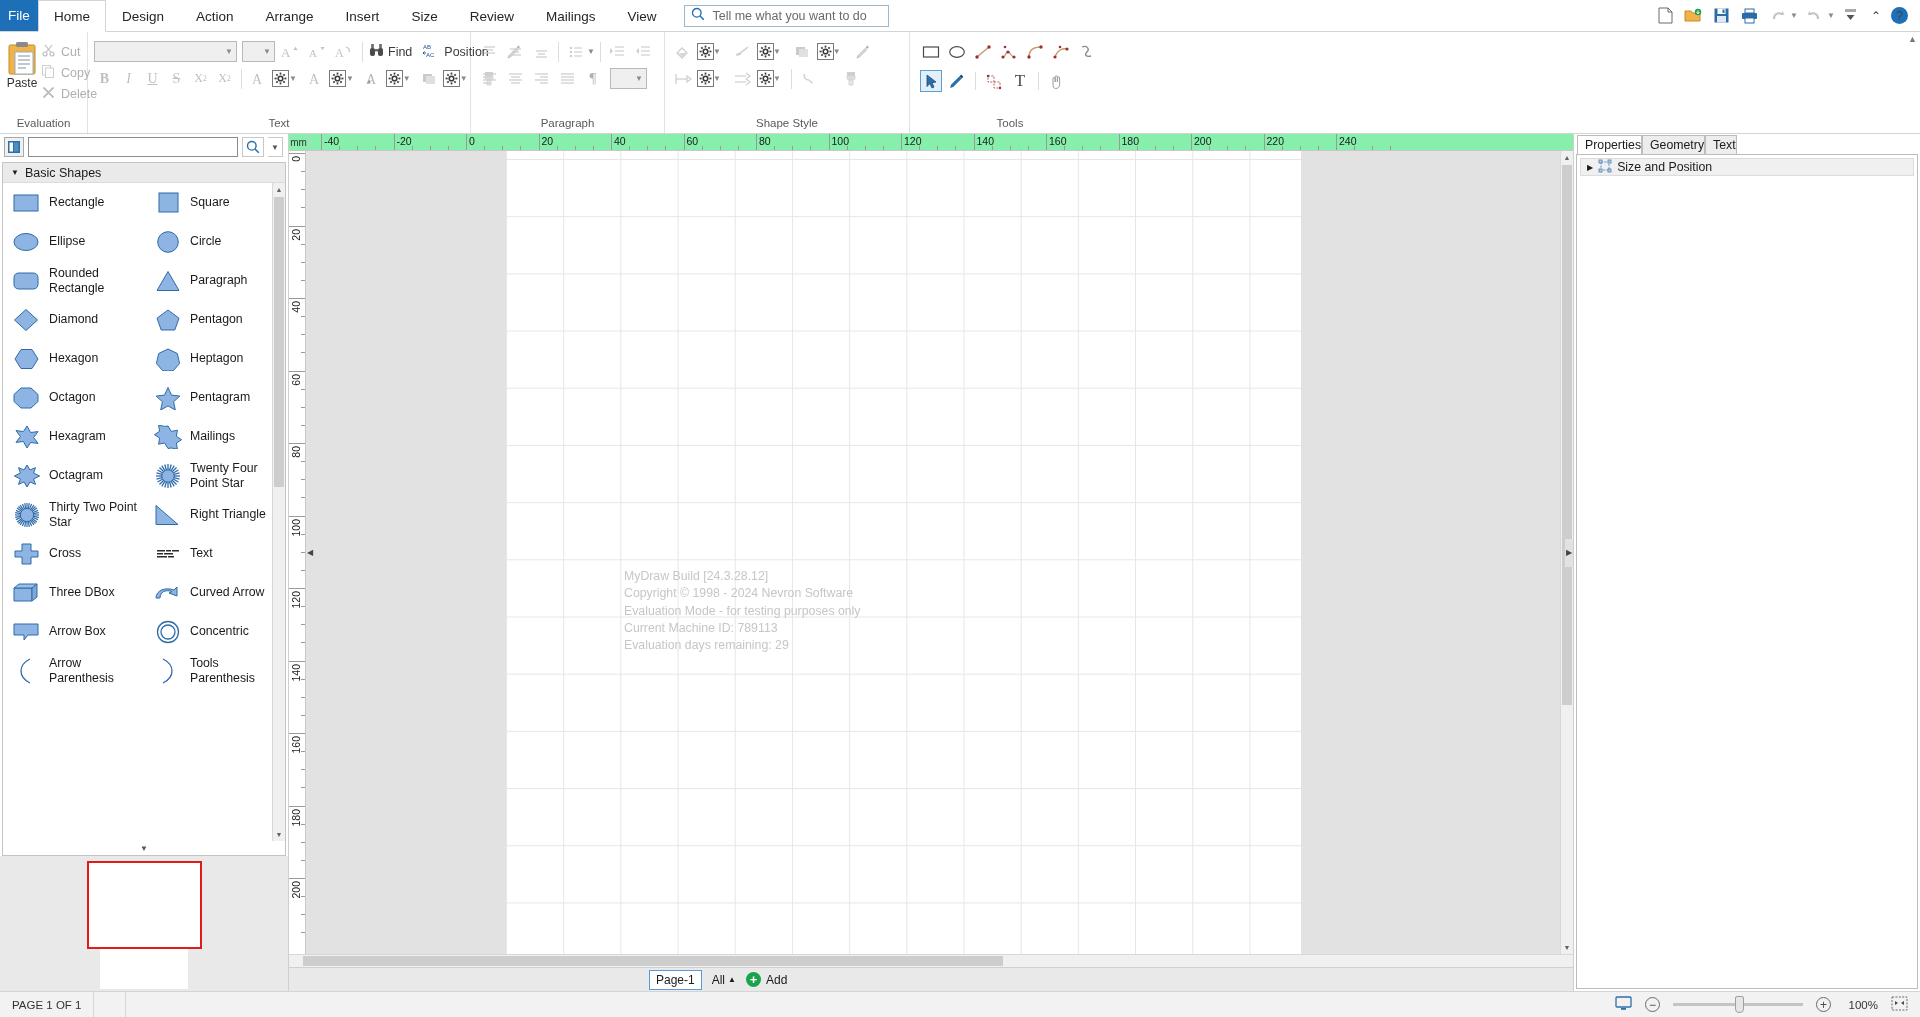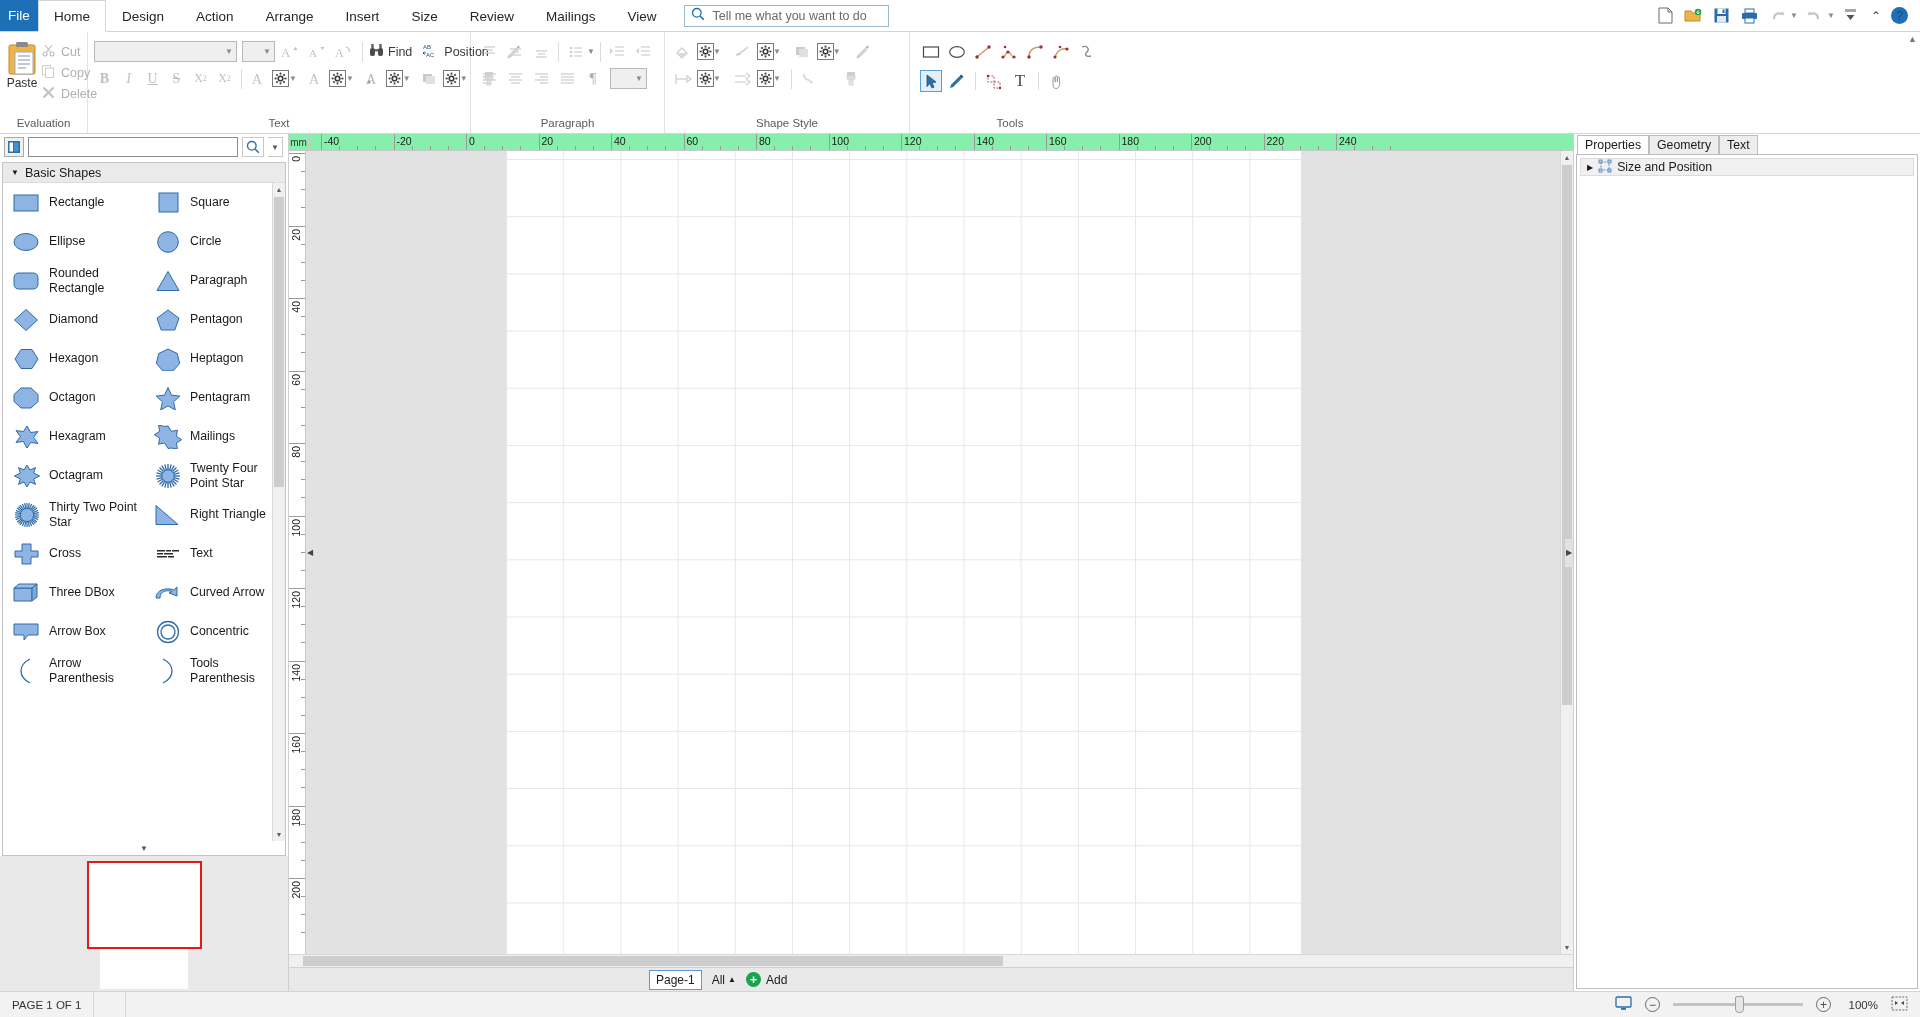--- a/index.html
+++ b/index.html
@@ -141,21 +141,21 @@
 
   .pagebar { height: 24px; background: #e9e9e9; display: flex; align-items: center; padding-left: 360px; gap: 10px; border-top: 1px solid #d0d0d0; }
   .page-tab { border: 1px solid #5a9bd5; background: #fff; font-size: 12px; padding: 2px 6px; cursor: pointer; }
   .all-tab { font-size: 12px; display: flex; align-items: center; gap: 3px; cursor: pointer; color: #1a1a1a; }
   .add-tab { font-size: 12px; display: flex; align-items: center; gap: 5px; cursor: pointer; color: #1a1a1a; }
   .plus-circle { width: 15px; height: 15px; border-radius: 50%; background: #19a34a; color: #fff; display: flex; align-items: center; justify-content: center; font-size: 13px; line-height: 1; font-weight: bold; }
 
   
   .right-panel { width: 347px; background: #fff; border-left: 1px solid #cfcfcf; display: flex; flex-direction: column; }
   .rp-tabs { height: 20px; display: flex; align-items: flex-end; padding-left: 3px; background: #fff; }
-  .rp-tab { font-size: 12.3px; padding: 2px 7px 2px 7px; border: 1px solid #bdbdbd; border-bottom: none; background: #ededed; cursor: pointer; color: #1a1a1a; }
+  .rp-tab { font-size: 12.3px; padding: 2px 0 2px 7px; border: 1px solid #bdbdbd; border-bottom: none; background: #ededed; cursor: pointer; color: #1a1a1a; }
   .rp-tab.active { background: #fff; }
   .rp-body { flex: 1; border: 1px solid #bdbdbd; margin: 0 2px 2px 2px; padding: 3px; }
   .prop-row { height: 18px; background: #f0f0f0; border: 1px solid #dcdcdc; display: flex; align-items: center; gap: 5px; padding-left: 6px; font-size: 12.3px; color: #1a1a1a; cursor: pointer; }
 
   
   .statusbar { height: 26px; background: #f2f2f2; border-top: 1px solid #d4d4d4; display: flex; align-items: center; font-size: 11.5px; color: #333; }
   .sb-cell { padding: 0 12px; height: 100%; display: flex; align-items: center; border-right: 1px solid #d6d6d6; }
   .sb-right { margin-left: auto; display: flex; align-items: center; gap: 13px; padding-right: 12px; }
   .zoom-track { width: 130px; height: 3px; background: #c4c4c4; position: relative; }
   .zoom-thumb { position: absolute; left: 62px; top: -7px; width: 9px; height: 17px; background: #e6e6e6; border: 1px solid #a0a0a0; border-radius: 2px 2px 4px 4px; cursor: pointer; }
@@ -1276,20 +1276,27 @@
             <div class="vr-lbl" style="top: 730px;">200</div>
             <div class="vr-tick" style="top: 727px; width: 16px;"></div>
             <div class="vr-tick" style="top: 745.125px; width: 4px;"></div>
             <div class="vr-tick" style="top: 763.25px; width: 4px;"></div>
             <div class="vr-tick" style="top: 781.375px; width: 4px;"></div>
           </div>
 
         <div class="canvas-scroll">
           <div class="collapse-arrow-l">◀</div>
           <div class="page-white"></div>
+          <div class="watermark">
+            <div>MyDraw Build [24.3.28.12]</div>
+            <div>Copyright © 1998 - 2024 Nevron Software</div>
+            <div>Evaluation Mode - for testing purposes only</div>
+            <div>Current Machine ID: 789113</div>
+            <div>Evaluation days remaining: 29</div>
+          </div>
           <div class="collapse-arrow-r">▶</div>
           <div class="vscroll-c">
             <div class="sc-up">▲</div>
             <div class="vsc-thumb"></div>
             <div class="sc-dn">▼</div>
           </div>
         </div>
       </div>
 
       <div class="hscroll-c">

